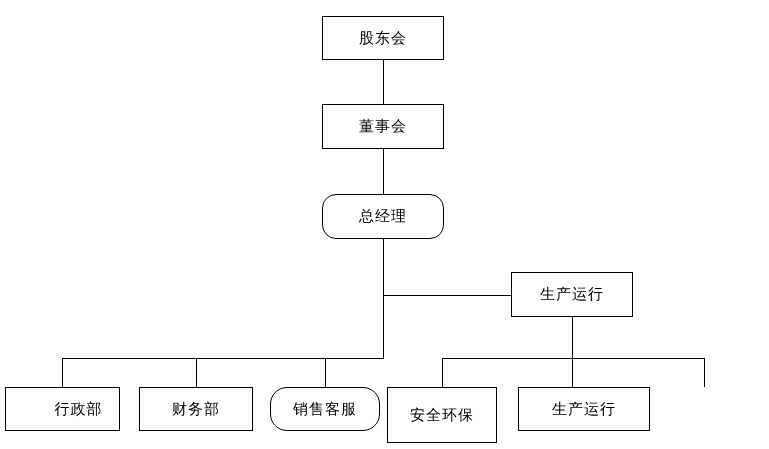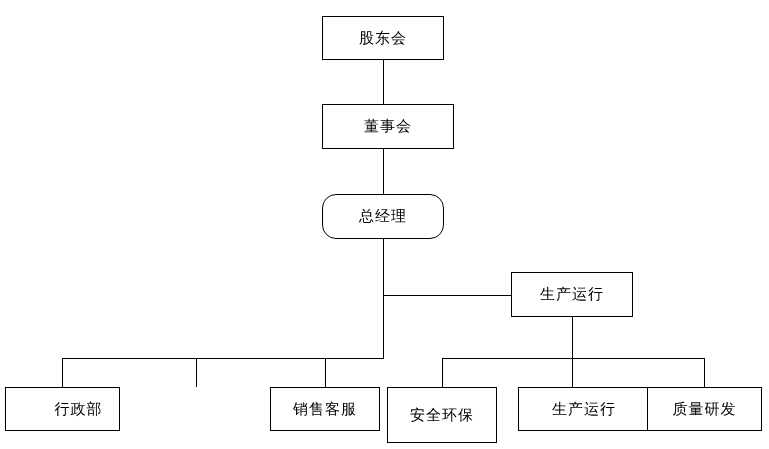--- a/index.html
+++ b/index.html
@@ -41,23 +41,23 @@
   <div class="hline" style="left:62px;  top:358px; width:322px;"></div>
   <div class="hline" style="left:442px; top:358px; width:263px;"></div>
 
   <div class="vline" style="left:62px;  top:358px; height:29px;"></div>
   <div class="vline" style="left:196px; top:358px; height:29px;"></div>
   <div class="vline" style="left:325px; top:358px; height:29px;"></div>
   <div class="vline" style="left:442px; top:358px; height:29px;"></div>
   <div class="vline" style="left:704px; top:358px; height:29px;"></div>
 
   <div class="node" style="left:322px; top:16px;  width:122px; height:44px;">股东会</div>
-  <div class="node" style="left:322px; top:104px; width:132px; height:45px;">董事会</div>
+  <div class="node" style="left:322px; top:104px; width:122px; height:45px;">董事会</div>
   <div class="node" style="left:322px; top:194px; width:122px; height:45px;border-radius:14px;">总经理</div>
   <div class="node" style="left:511px; top:272px; width:122px; height:45px;">生产运行</div>
 
   <div class="node" style="left:5px;   top:387px; width:115px; height:44px;padding-left:32px;">行政部</div>
-  <div class="node" style="left:270px; top:387px; width:110px; height:44px;">销售客服</div>
+  <div class="node" style="left:139px; top:387px; width:114px; height:44px;">财务部</div>
+  <div class="node" style="left:270px; top:387px; width:110px; height:44px;border-radius:17px;">销售客服</div>
   <div class="node" style="left:387px; top:387px; width:110px; height:56px;">安全环保</div>
   <div class="node" style="left:518px; top:387px; width:132px; height:44px;">生产运行</div>
-  <div class="node" style="left:647px; top:387px; width:115px; height:44px;">质量研发</div>
 
 </div>
 
 </body></html>

